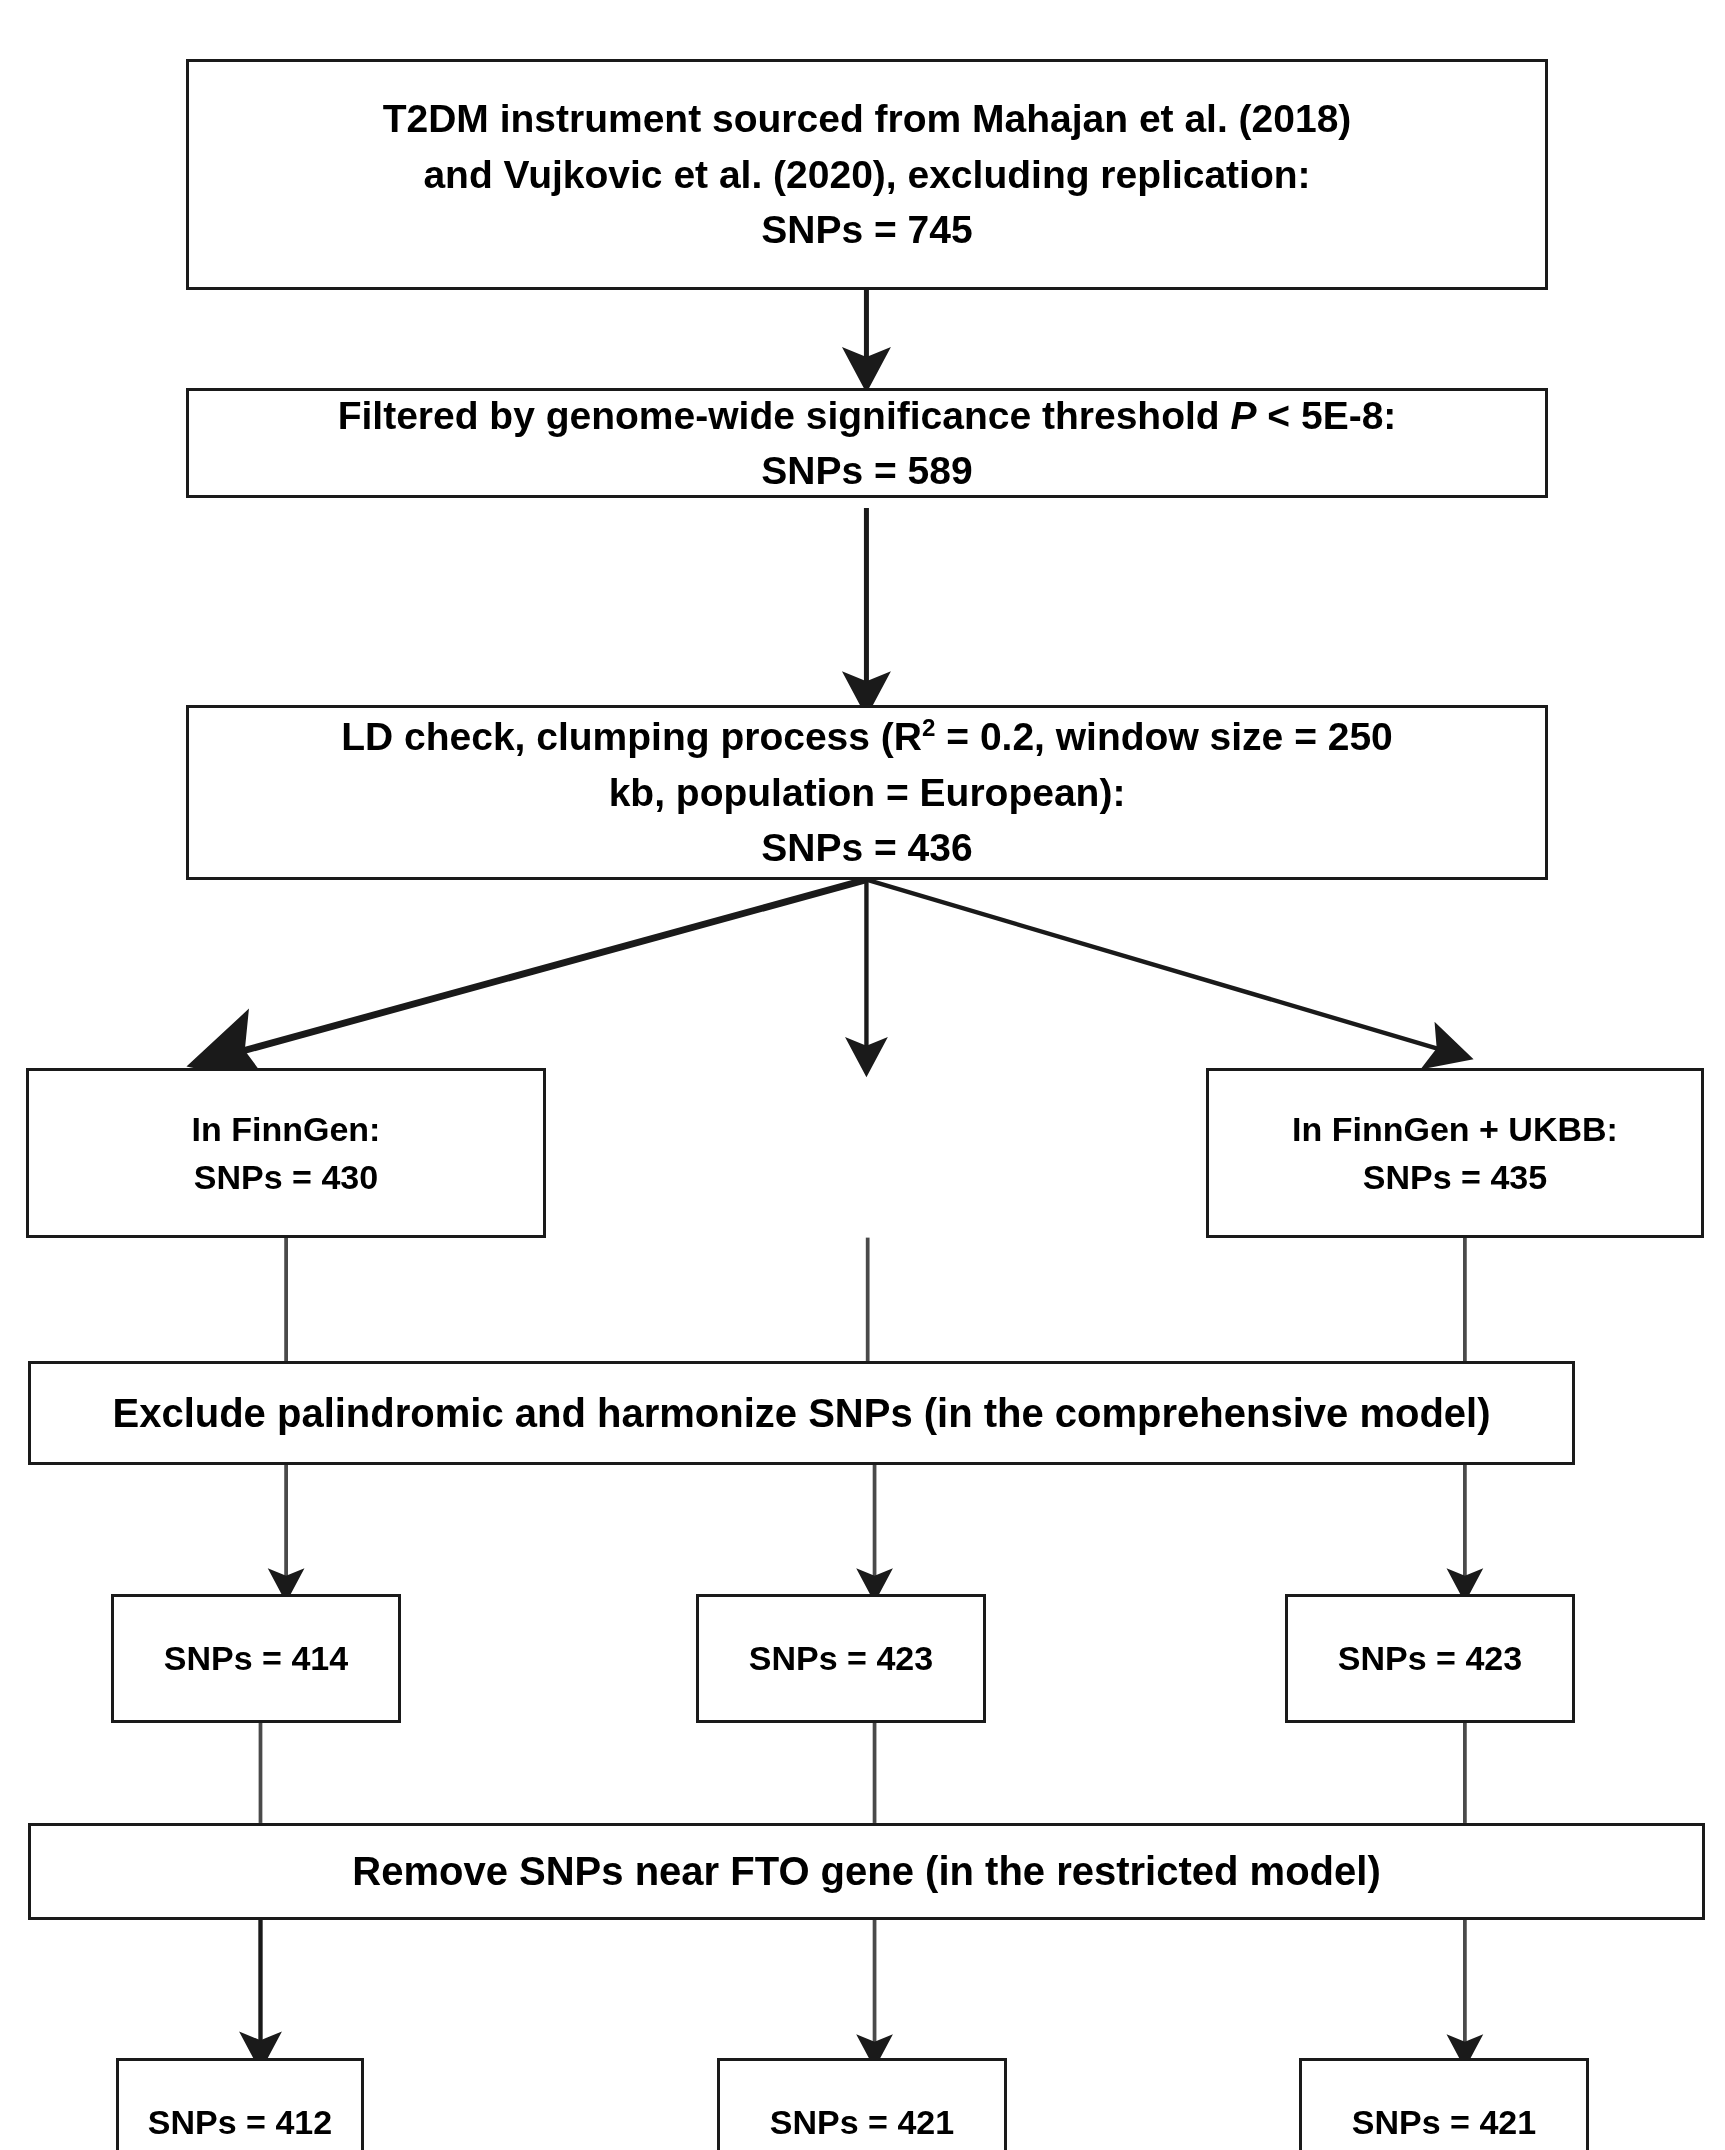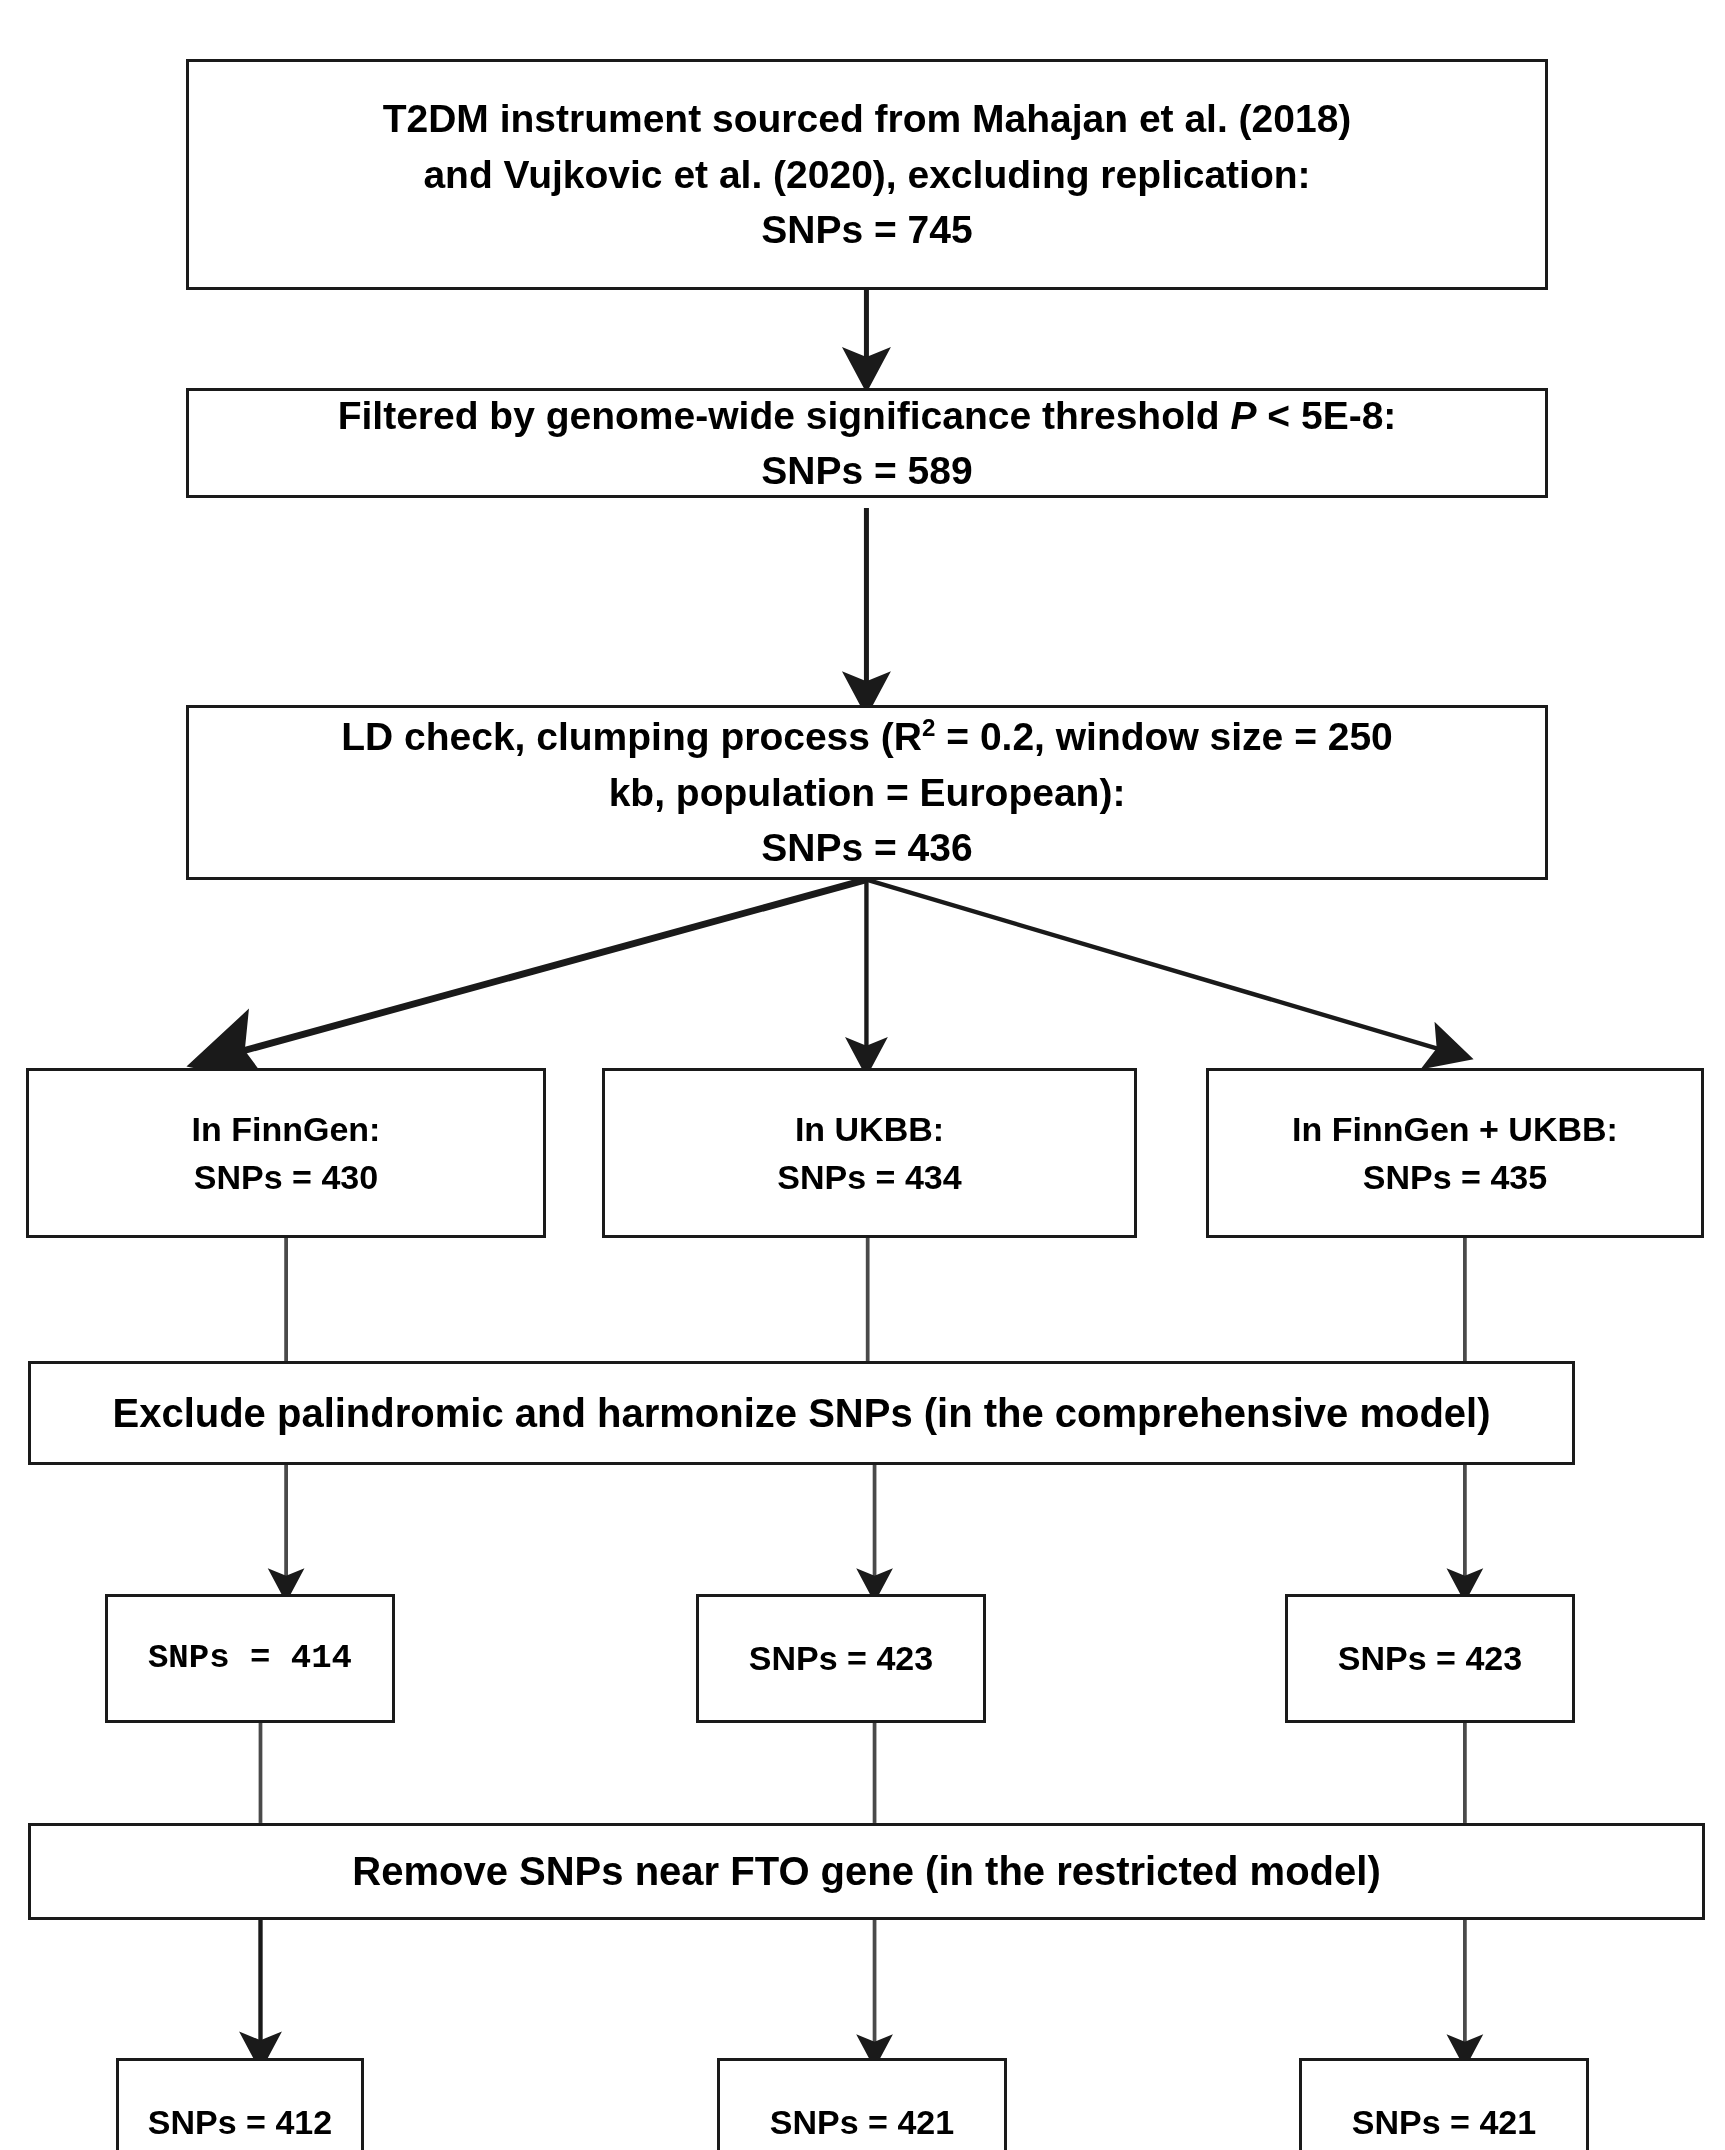--- a/index.html
+++ b/index.html
@@ -122,35 +122,31 @@
     </span>
     <span class="node-line">kb, population = European):</span>
     <span class="node-line">SNPs = 436</span>
   </div>
 
   <div class="node-box fs-mid" style="left:26px; top:1033px; width:520px; height:170px;">
     <span class="node-line">In FinnGen:</span>
     <span class="node-line">SNPs = 430</span>
   </div>
 
-  <div class="node-box fs-mid" style="left:602px; top:1033px; width:535px; height:170px;">
-    <span class="node-line">In UKBB:</span>
-    <span class="node-line">SNPs = 434</span>
-  </div>
 
   <div class="node-box fs-mid" style="left:1206px; top:1033px; width:498px; height:170px;">
     <span class="node-line">In FinnGen + UKBB:</span>
     <span class="node-line">SNPs = 435</span>
   </div>
 
   <div class="node-box fs-wide" style="left:28px; top:1326px; width:1547px; height:104px;">
     <span class="node-line">Exclude palindromic and harmonize SNPs (in the comprehensive model)</span>
   </div>
 
-  <div class="node-box fs-mid" style="left:105px; top:1559px; width:290px; height:129px;font-family:Liberation Mono, monospace;">
+  <div class="node-box fs-mid" style="left:111px; top:1559px; width:290px; height:129px;">
     <span class="node-line">SNPs = 414</span>
   </div>
 
   <div class="node-box fs-mid" style="left:696px; top:1559px; width:290px; height:129px;">
     <span class="node-line">SNPs = 423</span>
   </div>
 
   <div class="node-box fs-mid" style="left:1285px; top:1559px; width:290px; height:129px;">
     <span class="node-line">SNPs = 423</span>
   </div>

